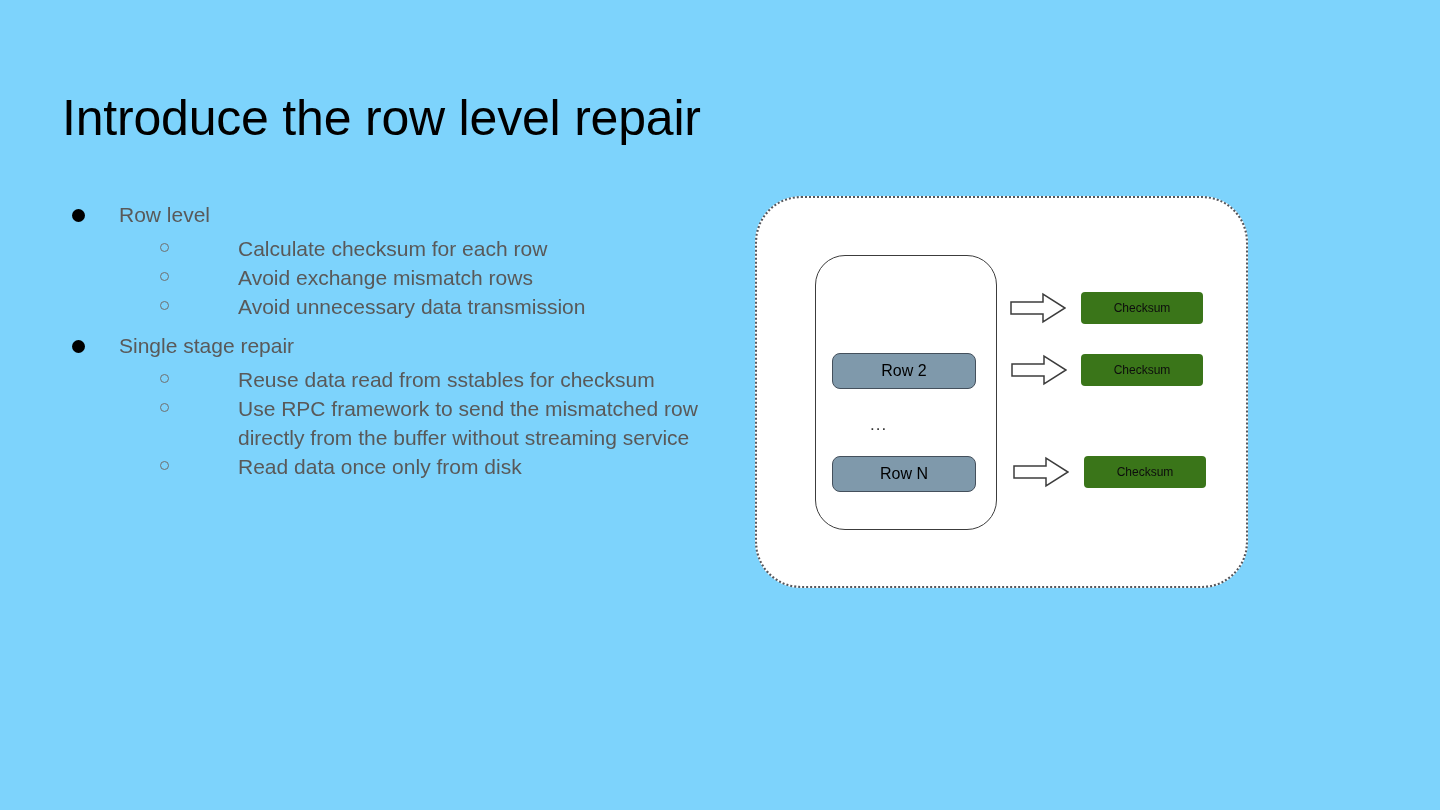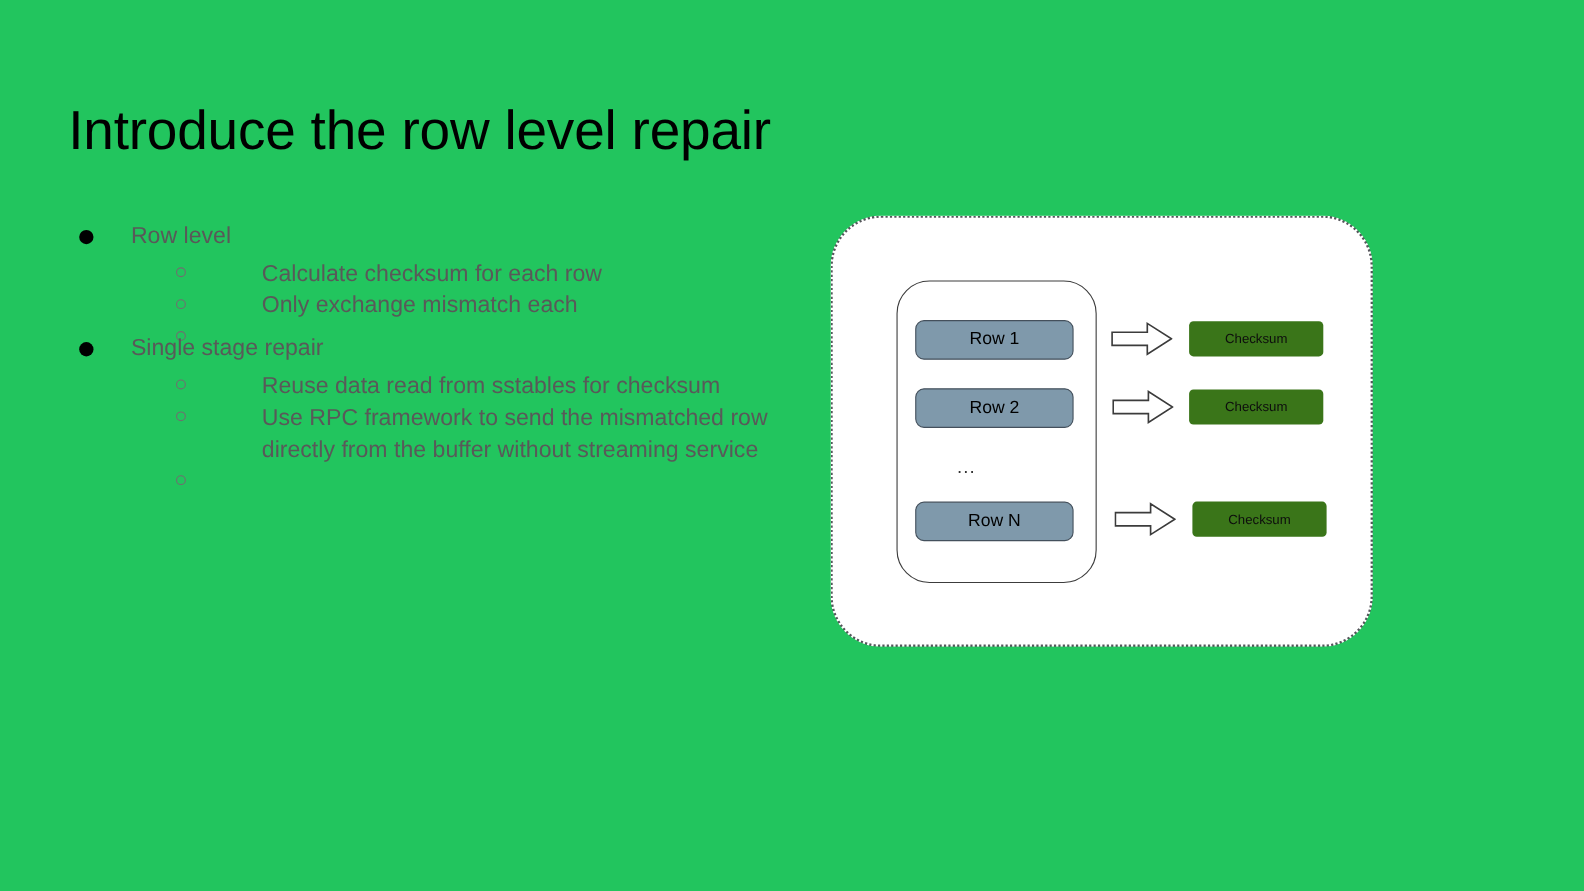--- a/index.html
+++ b/index.html
@@ -9,21 +9,21 @@
   }
   body {
     font-family: "Liberation Sans", sans-serif;
     -webkit-font-smoothing: antialiased;
   }
 
   .slide {
     position: relative;
     width: 1440px;
     height: 810px;
-    background: #22c55e;
+    background: #7dd3fc;
     overflow: hidden;
   }
 
   
   .slide-title {
     position: absolute;
     left: 62px;
     top: 88px;
     font-size: 50px;
     line-height: 60px;
@@ -184,56 +184,57 @@
       <div class="l1">
         <span class="dot"></span>
         <span>Row level</span>
       </div>
       <div class="l2">
         <span class="ring"></span>
         <span class="l2-text">Calculate checksum for each row</span>
       </div>
       <div class="l2">
         <span class="ring"></span>
-        <span class="l2-text">Only exchange mismatch each</span>
-      </div>
-      <div class="l2">
-        <span class="ring"></span>
+        <span class="l2-text">Avoid exchange mismatch rows</span>
+      </div>
+      <div class="l2">
+        <span class="ring"></span>
+        <span class="l2-text">Avoid unnecessary data transmission</span>
       </div>
     </div>
 
     <div class="gap-group"></div>
 
     <div class="group">
       <div class="l1">
         <span class="dot"></span>
         <span>Single stage repair</span>
       </div>
       <div class="l2">
         <span class="ring"></span>
         <span class="l2-text">Reuse data read from sstables for checksum</span>
       </div>
       <div class="l2">
         <span class="ring"></span>
         <span class="l2-text">Use RPC framework to send the mismatched row directly from the buffer without streaming service</span>
       </div>
       <div class="l2">
         <span class="ring"></span>
+        <span class="l2-text">Read data once only from disk</span>
       </div>
     </div>
 
   </div>
 
   <div class="diagram">
 
     <div class="outer-dotted"></div>
 
     <div class="inner-box"></div>
 
-    <div class="row-box row-1">Row 1</div>
     <div class="row-box row-2">Row 2</div>
     <div class="ellipsis">...</div>
     <div class="row-box row-n">Row N</div>
 
     <div class="arrow arw-1">
       <svg viewBox="0 0 56 32" xmlns="http://www.w3.org/2000/svg">
         <polygon points="1,10 33,10 33,2 55,16 33,30 33,22 1,22" fill="#ffffff" stroke="#3c3c3c" stroke-width="1.5" stroke-linejoin="miter"></polygon>
       </svg>
     </div>
     <div class="arrow arw-2">

